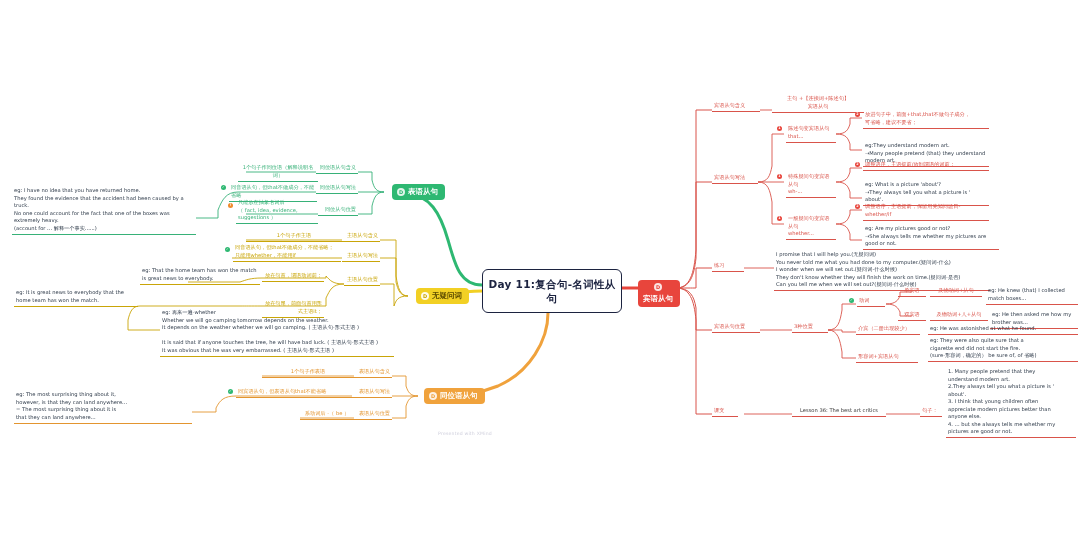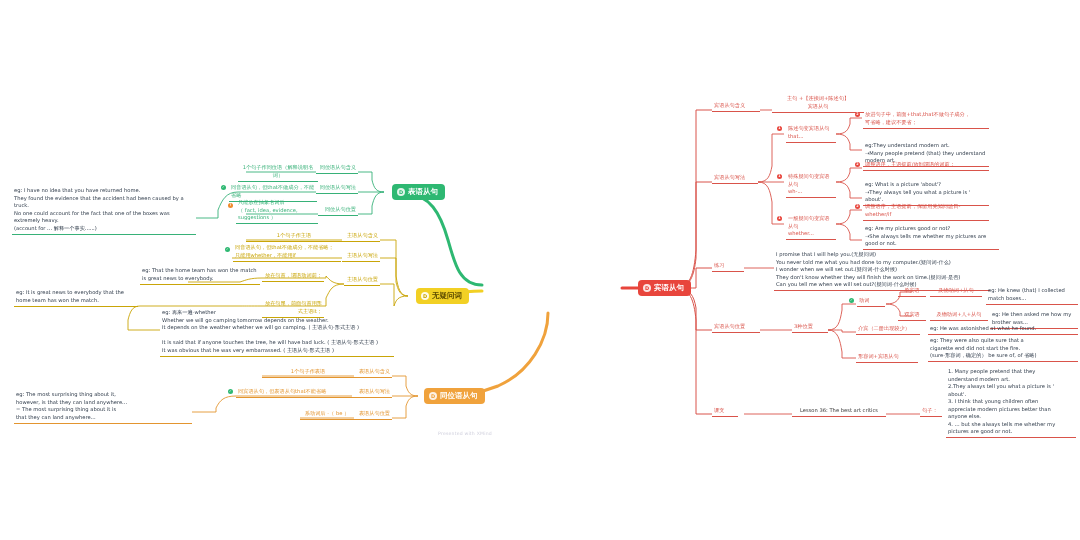--- a/index.html
+++ b/index.html
@@ -27,21 +27,21 @@
     width:8px;height:8px;border-radius:50%;background:rgba(255,255,255,.85);
     display:inline-flex;align-items:center;justify-content:center;
     font-size:5px;font-weight:bold;line-height:1;flex:none;
   }
   .b-green{background:#2eb872;}
   .b-green .bicon{color:#2eb872;}
   .b-yellow{background:#f2d024;color:#5b4a00;}
   .b-yellow .bicon{background:rgba(255,255,255,.9);color:#caa400;}
   .b-orange{background:#f0a23c;}
   .b-orange .bicon{color:#f0a23c;}
-  .b-red{background:#e8453c;}
+  .b-red{background:#e8453c;flex-direction:column;}
   .b-red .bicon{color:#e8453c;}
 
   
   .node{position:absolute;font-size:5.2px;line-height:1.45;white-space:pre-line;
         padding:1px 2px 1.5px 2px;box-sizing:border-box;}
   .node.u{border-bottom:0.9px solid currentColor;}
   .g{color:#37b178;}
   .y{color:#c9a508;}
   .o{color:#e3952f;}
   .r{color:#d9534a;}
@@ -126,20 +126,21 @@
     <path d="M828 330 C 838 330 840 322 842 310 L842 304 L856 304" stroke="#d9534a" stroke-width="0.9" fill="none"></path>
     <path d="M828 330 C 838 330 840 330 842 330 L842 332 L856 332" stroke="#d9534a" stroke-width="0.9" fill="none"></path>
     <path d="M828 330 C 838 330 840 340 842 352 L842 358 L856 358" stroke="#d9534a" stroke-width="0.9" fill="none"></path>
     <path d="M886 304 C 896 304 898 300 900 296 L900 292 L912 292" stroke="#d9534a" stroke-width="0.9" fill="none"></path>
     <path d="M886 304 C 896 304 898 308 900 312 L900 316 L912 316" stroke="#d9534a" stroke-width="0.9" fill="none"></path>
 
     <path d="M744 414 L792 414" stroke="#d9534a" stroke-width="0.9" fill="none"></path>
     <path d="M886 414 L920 414" stroke="#d9534a" stroke-width="0.9" fill="none"></path>
   </svg>
 
+  <div class="central">Day 11:复合句-名词性从句</div>
 
   <div class="branch b-green" style="left:392px;top:184px;">
     <span class="bicon">D</span>
     <span>表语从句</span>
   </div>
   <div class="branch b-yellow" style="left:416px;top:288px;">
     <span class="bicon">D</span>
     <span>无疑问词</span>
   </div>
   <div class="branch b-orange" style="left:424px;top:388px;">

